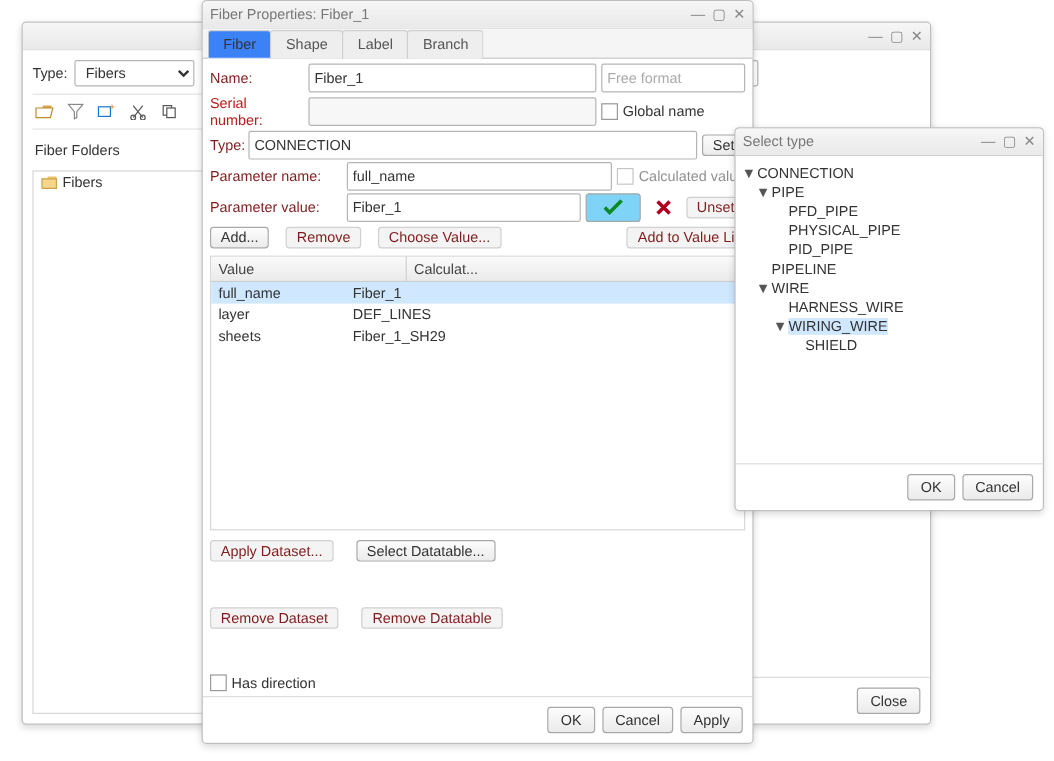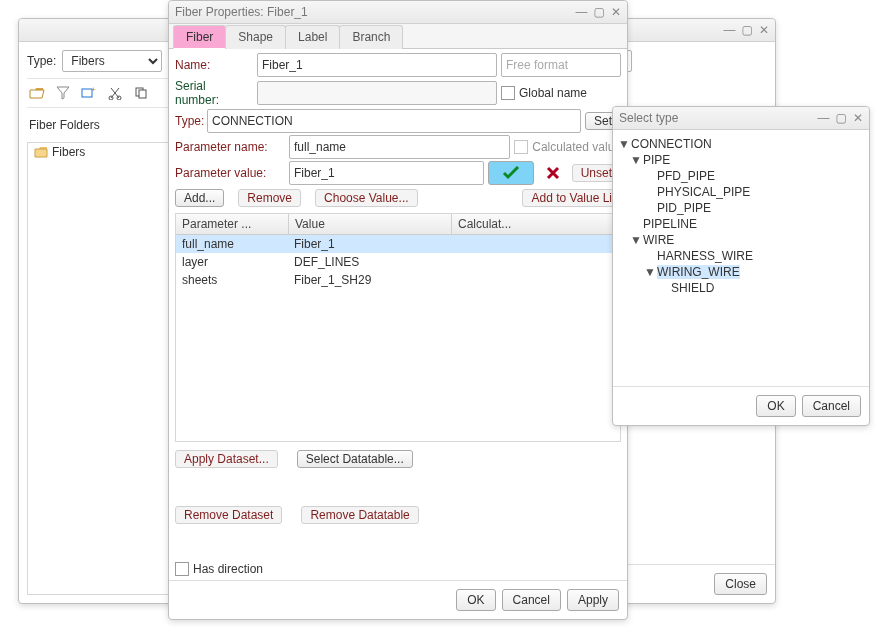--- a/index.html
+++ b/index.html
@@ -106,29 +106,29 @@
     padding:4px 12px;
     border:1px solid #d0d0d0;
     border-bottom:none;
     margin-right:-1px;
     background:#eeeeee;
     color:#555;
     border-radius:3px 3px 0 0;
     position:relative; top:1px;
   }
   .tab.active {
-    background:#f9a8d4;
+    background:#3b82f6;
     color:#333;
     font-weight:normal;
     border-bottom:1px solid #fff;
   }
   .fiber-body { padding:4px 6px; display:flex; flex-direction:column; gap:2px; flex:1; }
   .form-row { display:flex; align-items:center; gap:4px; min-height:24px;}
   .form-row .lbl { width:78px; color:#7f1d1d; }
-  .form-row .lbl.dim { color:#14532d; }
+  .form-row .lbl.dim { color:#b91c1c; }
   .type-row .lbl { width:28px; }
   .flex1 { flex:1; }
   .check { display:flex; align-items:center; gap:4px; }
   .chkbox {
     width:12px;height:12px;border:1px solid #999;background:#fff;display:inline-block;
   }
   .icon-btn {
     width:44px;height:22px;display:flex;align-items:center;justify-content:center;
     border:1px solid #a8a8a8;border-radius:3px;
   }
@@ -324,21 +324,20 @@
       <button class="btn small">Add...</button>
       <span style="width:6px"></span>
       <button class="btn small disabled">Remove</button>
       <span style="width:6px"></span>
       <button class="btn small disabled">Choose Value...</button>
       <span style="flex:1"></span>
       <button class="btn small disabled" style="overflow:hidden;max-width:100px">Add to Value Li</button>
     </div>
     <div class="table-wrap">
       <div class="thead">
-        <div class="th col-name">Parameter ...</div>
         <div class="th col-value">Value</div>
         <div class="th col-calc">Calculat...</div>
       </div>
       <div class="tbody" id="tbody">
           <div class="trow selected">
             <div class="td col-name">full_name</div>
             <div class="td col-value">Fiber_1</div>
             <div class="td col-calc"></div>
           </div>
           <div class="trow">

